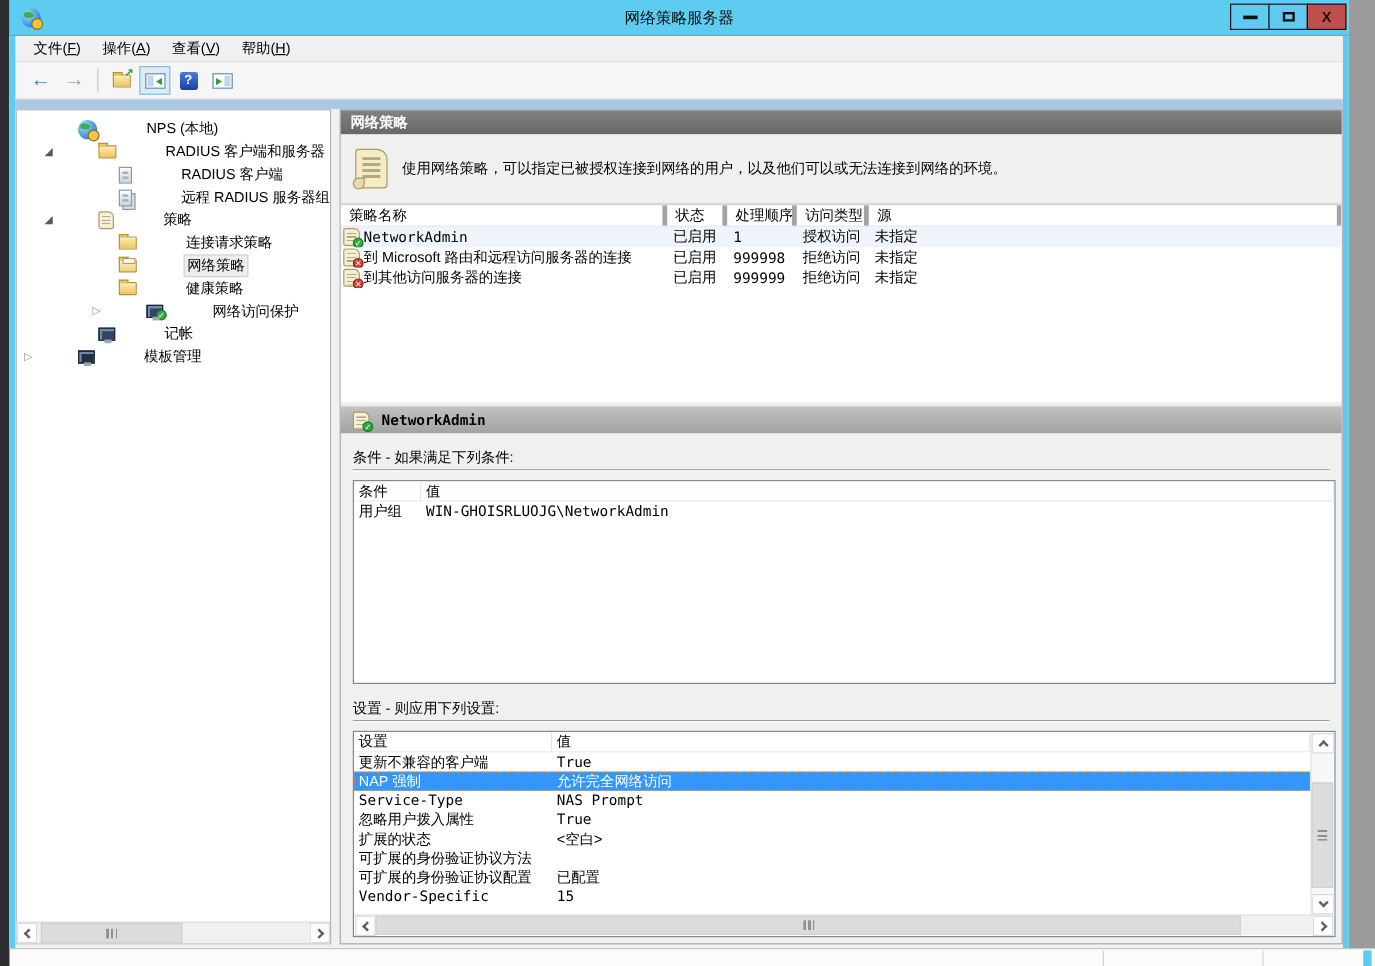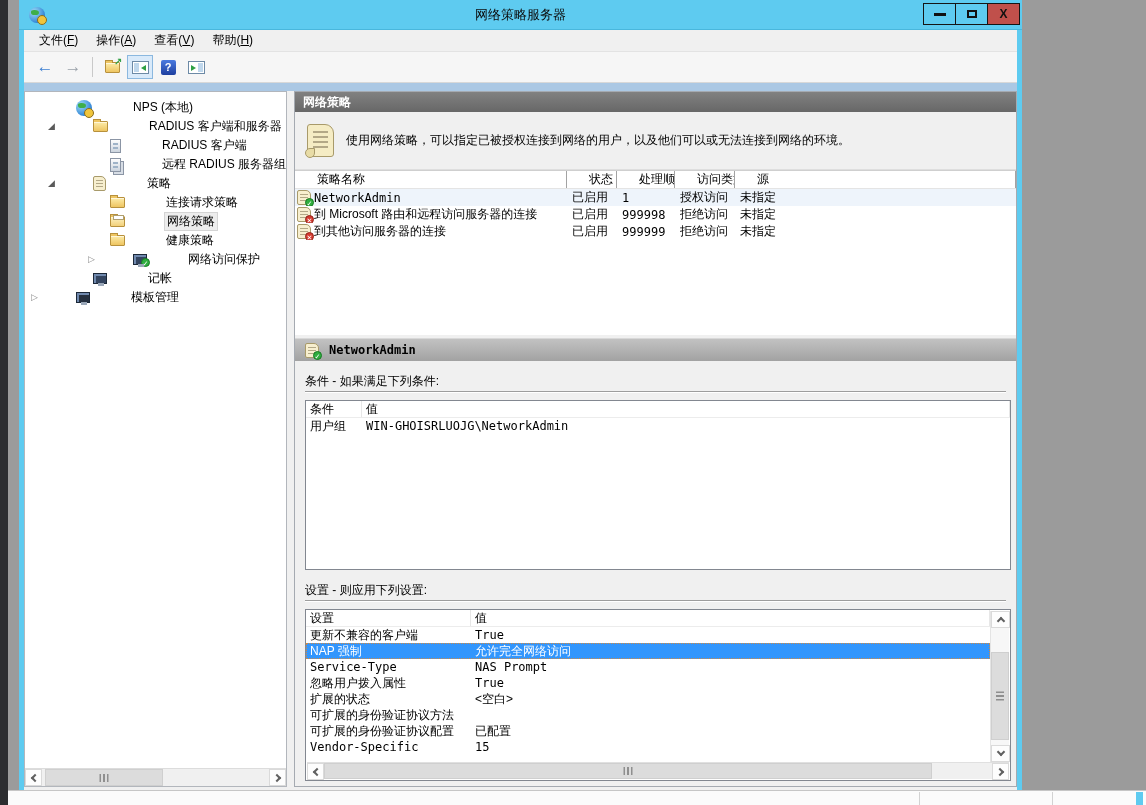--- a/index.html
+++ b/index.html
@@ -7,21 +7,21 @@
 body{position:relative;background:#9b9b9b;font-family:"Liberation Sans","DejaVu Sans",sans-serif;font-size:12px;color:#000;overflow:hidden;}
 .mono{font-family:"DejaVu Sans Mono","Liberation Mono",monospace;}
 
 
 .left-edge{position:absolute;left:0;top:0;width:8px;height:805px;background:#2c2d30;}
 .behind-strip{position:absolute;left:8px;top:790px;width:1138px;height:15px;background:#fbfbfb;border-top:1px solid #c6c6c6;}
 .behind-div{position:absolute;top:1px;bottom:0;width:1px;background:#d2d2d2;}
 .behind-cyan{position:absolute;right:3px;top:1px;bottom:0;width:7px;background:#5ecbf0;}
 
 
-.window{position:absolute;left:19px;top:0;width:1003px;height:790px;display:flex;flex-direction:column;background:#f0f0f0;}
+.window{position:absolute;left:8px;top:0;width:1116px;height:790px;display:flex;flex-direction:column;background:#f0f0f0;}
 .titlebar{flex:0 0 30px;background:#5ecbf0;display:flex;align-items:center;position:relative;border-bottom:1px solid #49b7dd;}
 .app-icon{width:18px;height:18px;margin-left:10px;}
 .title-text{position:absolute;left:0;right:0;text-align:center;font-size:13px;color:#0b0b0b;}
 .win-controls{position:absolute;right:2px;top:3px;display:flex;}
 .win-btn{width:33px;height:22px;border:1px solid #151515;margin-left:-1px;display:flex;align-items:center;justify-content:center;background:#5ecbf0;cursor:default;}
 .win-btn.close{background:#c0504b;}
 .glyph-min{width:12px;height:3px;background:#111;}
 .glyph-max{width:10px;height:8px;border:2px solid #111;background:transparent;}
 .glyph-close::before{content:"X";font-weight:800;font-size:12px;color:#111;}
 
@@ -110,21 +110,21 @@
 .pane-header{flex:0 0 20px;background:linear-gradient(#818181,#676767);color:#fff;font-weight:700;display:flex;align-items:center;padding-left:8px;}
 .desc{flex:0 0 58px;background:#f0f0f0;display:flex;align-items:center;padding:0 12px;border-bottom:1px solid #dedede;}
 .i-scroll-lg{width:27px;height:33px;background:#f5ecc4;border:1px solid #a89a6a;border-radius:3px 9px 3px 3px;margin-right:12px;}
 .i-scroll-lg::before{content:"";position:absolute;left:5px;right:5px;top:6px;height:18px;background:repeating-linear-gradient(#b3a887 0 2px,transparent 2px 5px);}
 .i-scroll-lg::after{content:"";position:absolute;left:-3px;bottom:-2px;width:8px;height:8px;background:#e8dca6;border:1px solid #a89a6a;border-radius:50% 0 50% 50%;}
 .desc-text{flex:1;}
 
 
 .policy-list{flex:0 0 165px;background:#fff;border-top:1px solid #cfcfcf;display:flex;flex-direction:column;overflow:hidden;}
 .thead{display:flex;border-bottom:1px solid #e4e4e4;background:#fff;flex:0 0 16px;}
-.thead .cell{border-right:1px solid #a3a3a3;display:flex;align-items:center;padding-left:22px;white-space:nowrap;overflow:hidden;}
+.thead .cell{border-right:4px solid #a3a3a3;display:flex;align-items:center;padding-left:7px;white-space:nowrap;overflow:hidden;}
 .prow{display:flex;height:17px;align-items:center;cursor:default;}
 .prow .cell{padding-left:5px;white-space:nowrap;overflow:hidden;display:flex;align-items:center;height:100%;}
 .psel{background:#eef4fb;}
 .pt-c0{width:272px;flex:0 0 272px;}
 .pt-c1{width:50px;flex:0 0 50px;}
 .pt-c2{width:58px;flex:0 0 58px;}
 .pt-c3{width:60px;flex:0 0 60px;}
 .pt-c4{flex:1;}
 .namecell{padding-left:2px!important;}
 .i-sm{width:14px;height:15px;margin-right:3px;}

